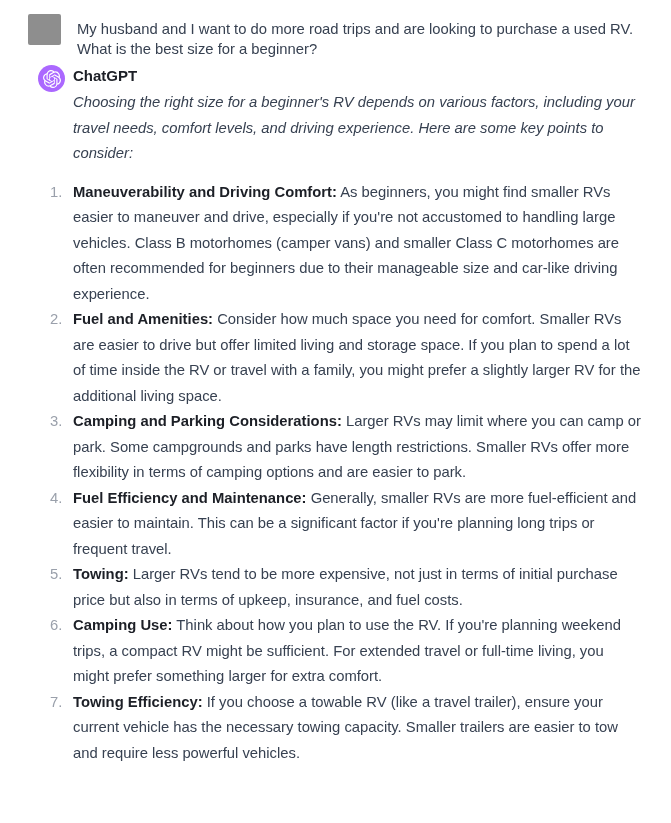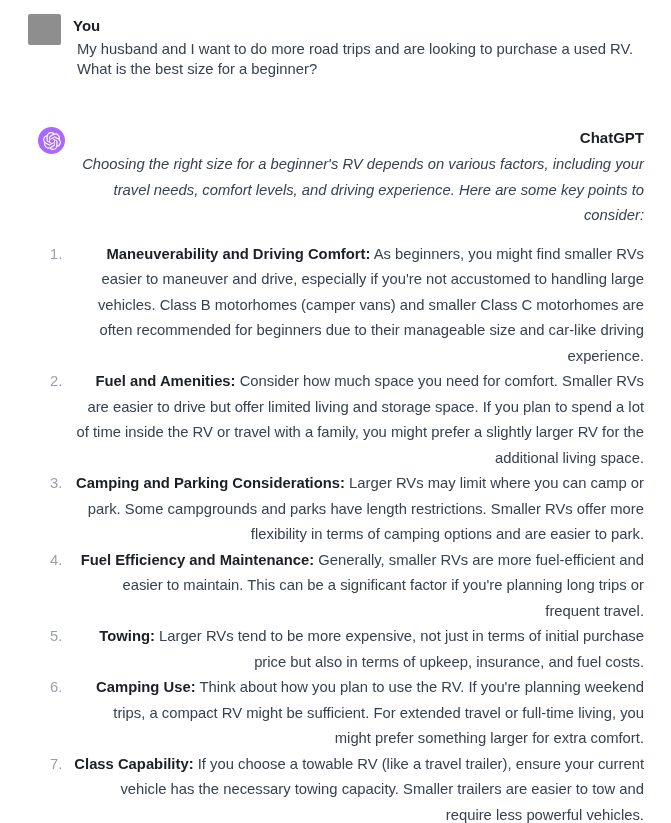--- a/index.html
+++ b/index.html
@@ -14,21 +14,21 @@
   html,body{margin:0;padding:0;}
   body{
     width:671px;height:823px;overflow:hidden;
     background:var(--bg);
     font-family:"Liberation Sans","DejaVu Sans",sans-serif;
     color:var(--text);
     -webkit-font-smoothing:antialiased;
   }
   .chat{padding:13px 27px 0 28px;}
   .msg{display:flex;align-items:flex-start;}
-  .msg + .msg{margin-top:42px;text-align:right;}
+  .msg + .msg{}
   .gutter{width:45px;flex:none;}
   .avatar-user{
     width:33px;height:31px;margin-top:1px;
     background:var(--user-avatar);border-radius:2px;
   }
   .avatar-assistant{
     width:27px;height:27px;margin-left:10px;margin-top:2px;
     background:var(--assistant-avatar);border-radius:50%;
     display:flex;align-items:center;justify-content:center;
   }
@@ -54,21 +54,20 @@
 </head>
 <body>
 
 <div class="chat">
 
   <div class="msg">
     <div class="gutter">
       <div class="avatar-user"></div>
     </div>
     <div class="content">
-      <div class="name">You</div>
       <p class="user-text">My husband and I want to do more road trips and are looking to purchase a used RV. What is the best size for a beginner?</p>
     </div>
   </div>
 
   <div class="msg">
     <div class="gutter">
       <div class="avatar-assistant">
         <span>
           <svg viewBox="0 0 24 24" xmlns="http://www.w3.org/2000/svg" aria-hidden="true">
             <path d="M22.2819 9.8211a5.9847 5.9847 0 0 0-.5157-4.9108 6.0462 6.0462 0 0 0-6.5098-2.9A6.0651 6.0651 0 0 0 4.9807 4.1818a5.9847 5.9847 0 0 0-3.9977 2.9 6.0462 6.0462 0 0 0 .7427 7.0966 5.98 5.98 0 0 0 .511 4.9107 6.051 6.051 0 0 0 6.5146 2.9001A5.9847 5.9847 0 0 0 13.2599 24a6.0557 6.0557 0 0 0 5.7718-4.2058 5.9894 5.9894 0 0 0 3.9977-2.9001 6.0557 6.0557 0 0 0-.7475-7.073zM13.2599 22.4298a4.4755 4.4755 0 0 1-2.8764-1.0408l.1419-.0804 4.7783-2.7582a.7948.7948 0 0 0 .3927-.6813v-6.7369l2.02 1.1686a.071.071 0 0 1 .038.0615v5.5826a4.504 4.504 0 0 1-4.4945 4.4849zm-9.6607-4.1254a4.4708 4.4708 0 0 1-.5346-3.0137l.142.0852 4.783 2.7582a.7712.7712 0 0 0 .7806 0l5.8428-3.3685v2.3324a.0804.0804 0 0 1-.0332.0615L9.74 19.9502a4.4992 4.4992 0 0 1-6.1408-1.6464zM2.3408 7.8956a4.485 4.485 0 0 1 2.3655-1.9728V11.6a.7664.7664 0 0 0 .3879.6765l5.8144 3.3543-2.0201 1.1685a.0757.0757 0 0 1-.071 0l-4.8303-2.7865A4.504 4.504 0 0 1 2.3408 7.8956zm16.5963 3.8558L13.1038 8.364 15.1192 7.2a.0757.0757 0 0 1 .071 0l4.8303 2.7913a4.4944 4.4944 0 0 1-.6765 8.1042v-5.6772a.79.79 0 0 0-.407-.667zm2.0107-3.0231l-.142-.0852-4.7735-2.7818a.7759.7759 0 0 0-.7854 0L9.409 9.2297V6.8974a.0662.0662 0 0 1 .0284-.0615l4.8303-2.7866a4.4992 4.4992 0 0 1 6.6802 4.66zM8.3065 12.863l-2.02-1.1638a.0804.0804 0 0 1-.038-.0567V6.0742a4.4992 4.4992 0 0 1 7.3757-3.4537l-.142.0805L8.704 5.459a.7948.7948 0 0 0-.3927.6813zm1.0976-2.3654l2.602-1.4998 2.6069 1.4998v2.9994l-2.5974 1.4997-2.6067-1.4997z"></path>
@@ -92,19 +91,19 @@
         <li>
           <span class="num">4.</span><strong>Fuel Efficiency and Maintenance:</strong><span> Generally, smaller RVs are more fuel-efficient and easier to maintain. This can be a significant factor if you're planning long trips or frequent travel.</span>
         </li>
         <li>
           <span class="num">5.</span><strong>Towing:</strong><span> Larger RVs tend to be more expensive, not just in terms of initial purchase price but also in terms of upkeep, insurance, and fuel costs.</span>
         </li>
         <li>
           <span class="num">6.</span><strong>Camping Use:</strong><span> Think about how you plan to use the RV. If you're planning weekend trips, a compact RV might be sufficient. For extended travel or full-time living, you might prefer something larger for extra comfort.</span>
         </li>
         <li>
-          <span class="num">7.</span><strong>Class Capability:</strong><span> If you choose a towable RV (like a travel trailer), ensure your current vehicle has the necessary towing capacity. Smaller trailers are easier to tow and require less powerful vehicles.</span>
+          <span class="num">7.</span><strong>Towing Efficiency:</strong><span> If you choose a towable RV (like a travel trailer), ensure your current vehicle has the necessary towing capacity. Smaller trailers are easier to tow and require less powerful vehicles.</span>
         </li>
       </ol>
     </div>
   </div>
 
 </div>
 
 </body></html>

